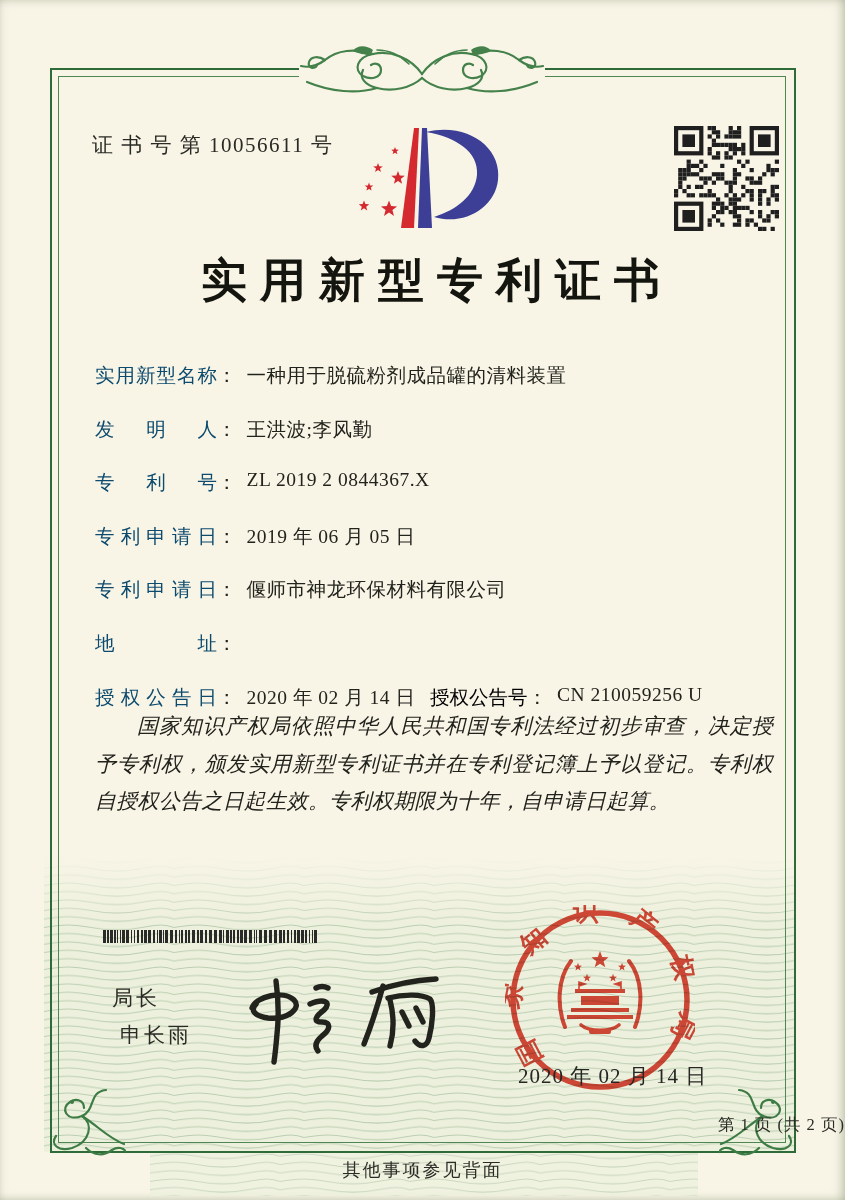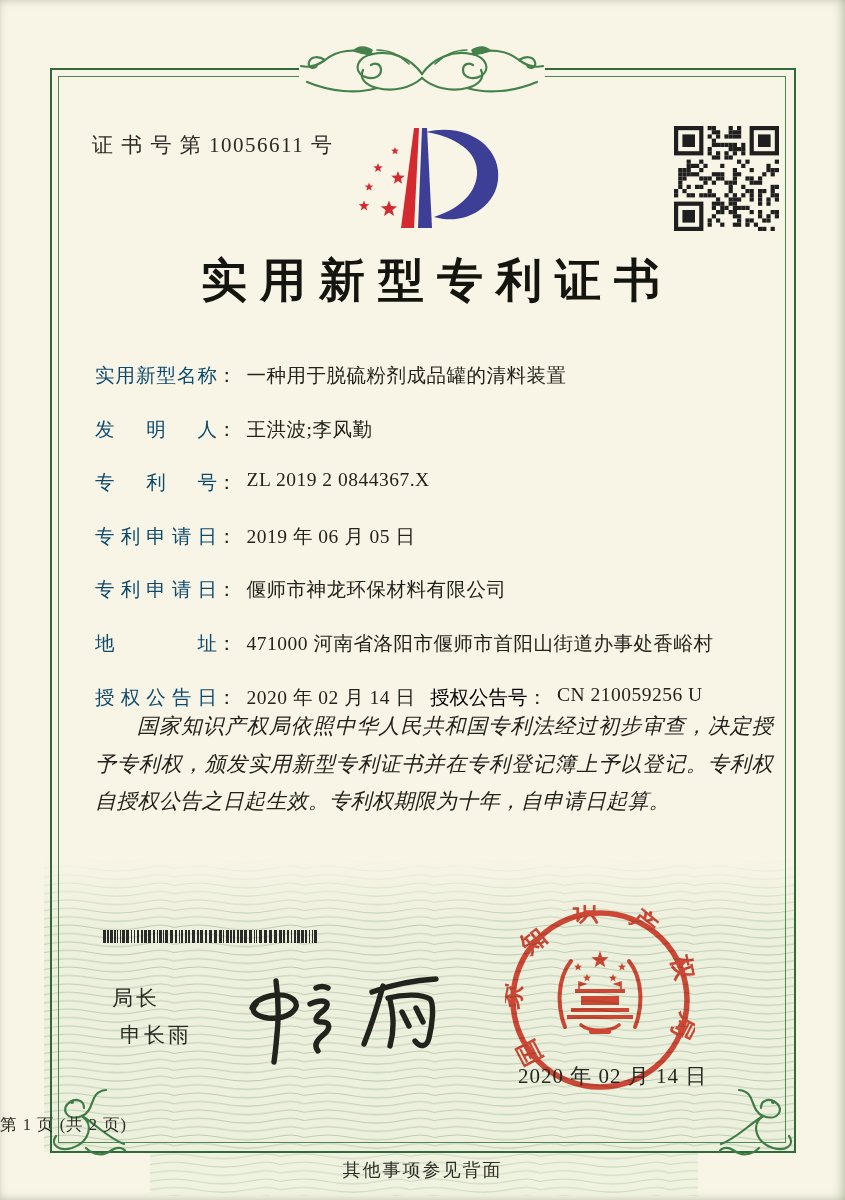--- a/index.html
+++ b/index.html
@@ -25,21 +25,21 @@
   .flabel{display:inline-block;width:122px;text-align:justify;text-align-last:justify;color:#0c4a6e;}
   .fcolon{margin-right:10px;color:#23231d;}
   .fvalue{color:#23231d;letter-spacing:.5px;}
   .fpair2{position:absolute;left:335px;top:6px;display:flex;}
   .paras{left:95px;top:708px;width:678px;font-size:21px;line-height:37.5px;color:#22221c;
          text-align:justify;letter-spacing:.3px;font-style:italic;}
   .paras p{margin:0;text-indent:2em;}
   .director-title{left:112px;top:984px;font-size:21px;letter-spacing:3px;}
   .director-name{left:120px;top:1021px;font-size:21px;letter-spacing:3px;}
   .seal-date{left:518px;top:1062px;font-size:21px;letter-spacing:1px;color:#262622;}
-  .page-note{left:0;top:1114px;width:845px;text-align:left;font-size:16.5px;color:#2c2c26;letter-spacing:1px;}
+  .page-note{left:0;top:1114px;width:845px;text-align:right;font-size:16.5px;color:#2c2c26;letter-spacing:1px;}
   .back-note{left:0;top:1158px;width:845px;text-align:center;font-size:18px;color:#2c2c26;letter-spacing:2px;font-family:Liberation Mono, monospace;}
   .z1{z-index:1}.z2{z-index:2}.z3{z-index:3}.z4{z-index:4}
 </style>
 </head>
 <body>
 
 <div class="page">
 
   <svg class="abs z1" style="left:44px;top:856px;width:752px;height:296px" viewBox="0 0 752 296">
     <defs>
@@ -324,21 +324,20 @@
       <span class="fvalue">2019 年 06 月 05 日</span>
     </div>
     <div class="frow">
       <span class="flabel">专利申请日</span>
         <span class="fcolon">：</span>
       <span class="fvalue">偃师市神龙环保材料有限公司</span>
     </div>
     <div class="frow">
       <span class="flabel">地址</span>
         <span class="fcolon">：</span>
-      <span class="fvalue">471000 河南省洛阳市偃师市首阳山街道办事处香峪村</span>
     </div>
     <div class="frow" style="position:relative">
       <span class="flabel">授权公告日</span>
         <span class="fcolon">：</span>
       <span class="fvalue">2020 年 02 月 14 日</span>
       <span class="fpair2">
         <span>授权公告号</span>
           <span class="fcolon">：</span>
         <span class="fvalue">CN 210059256 U</span>
       </span>

